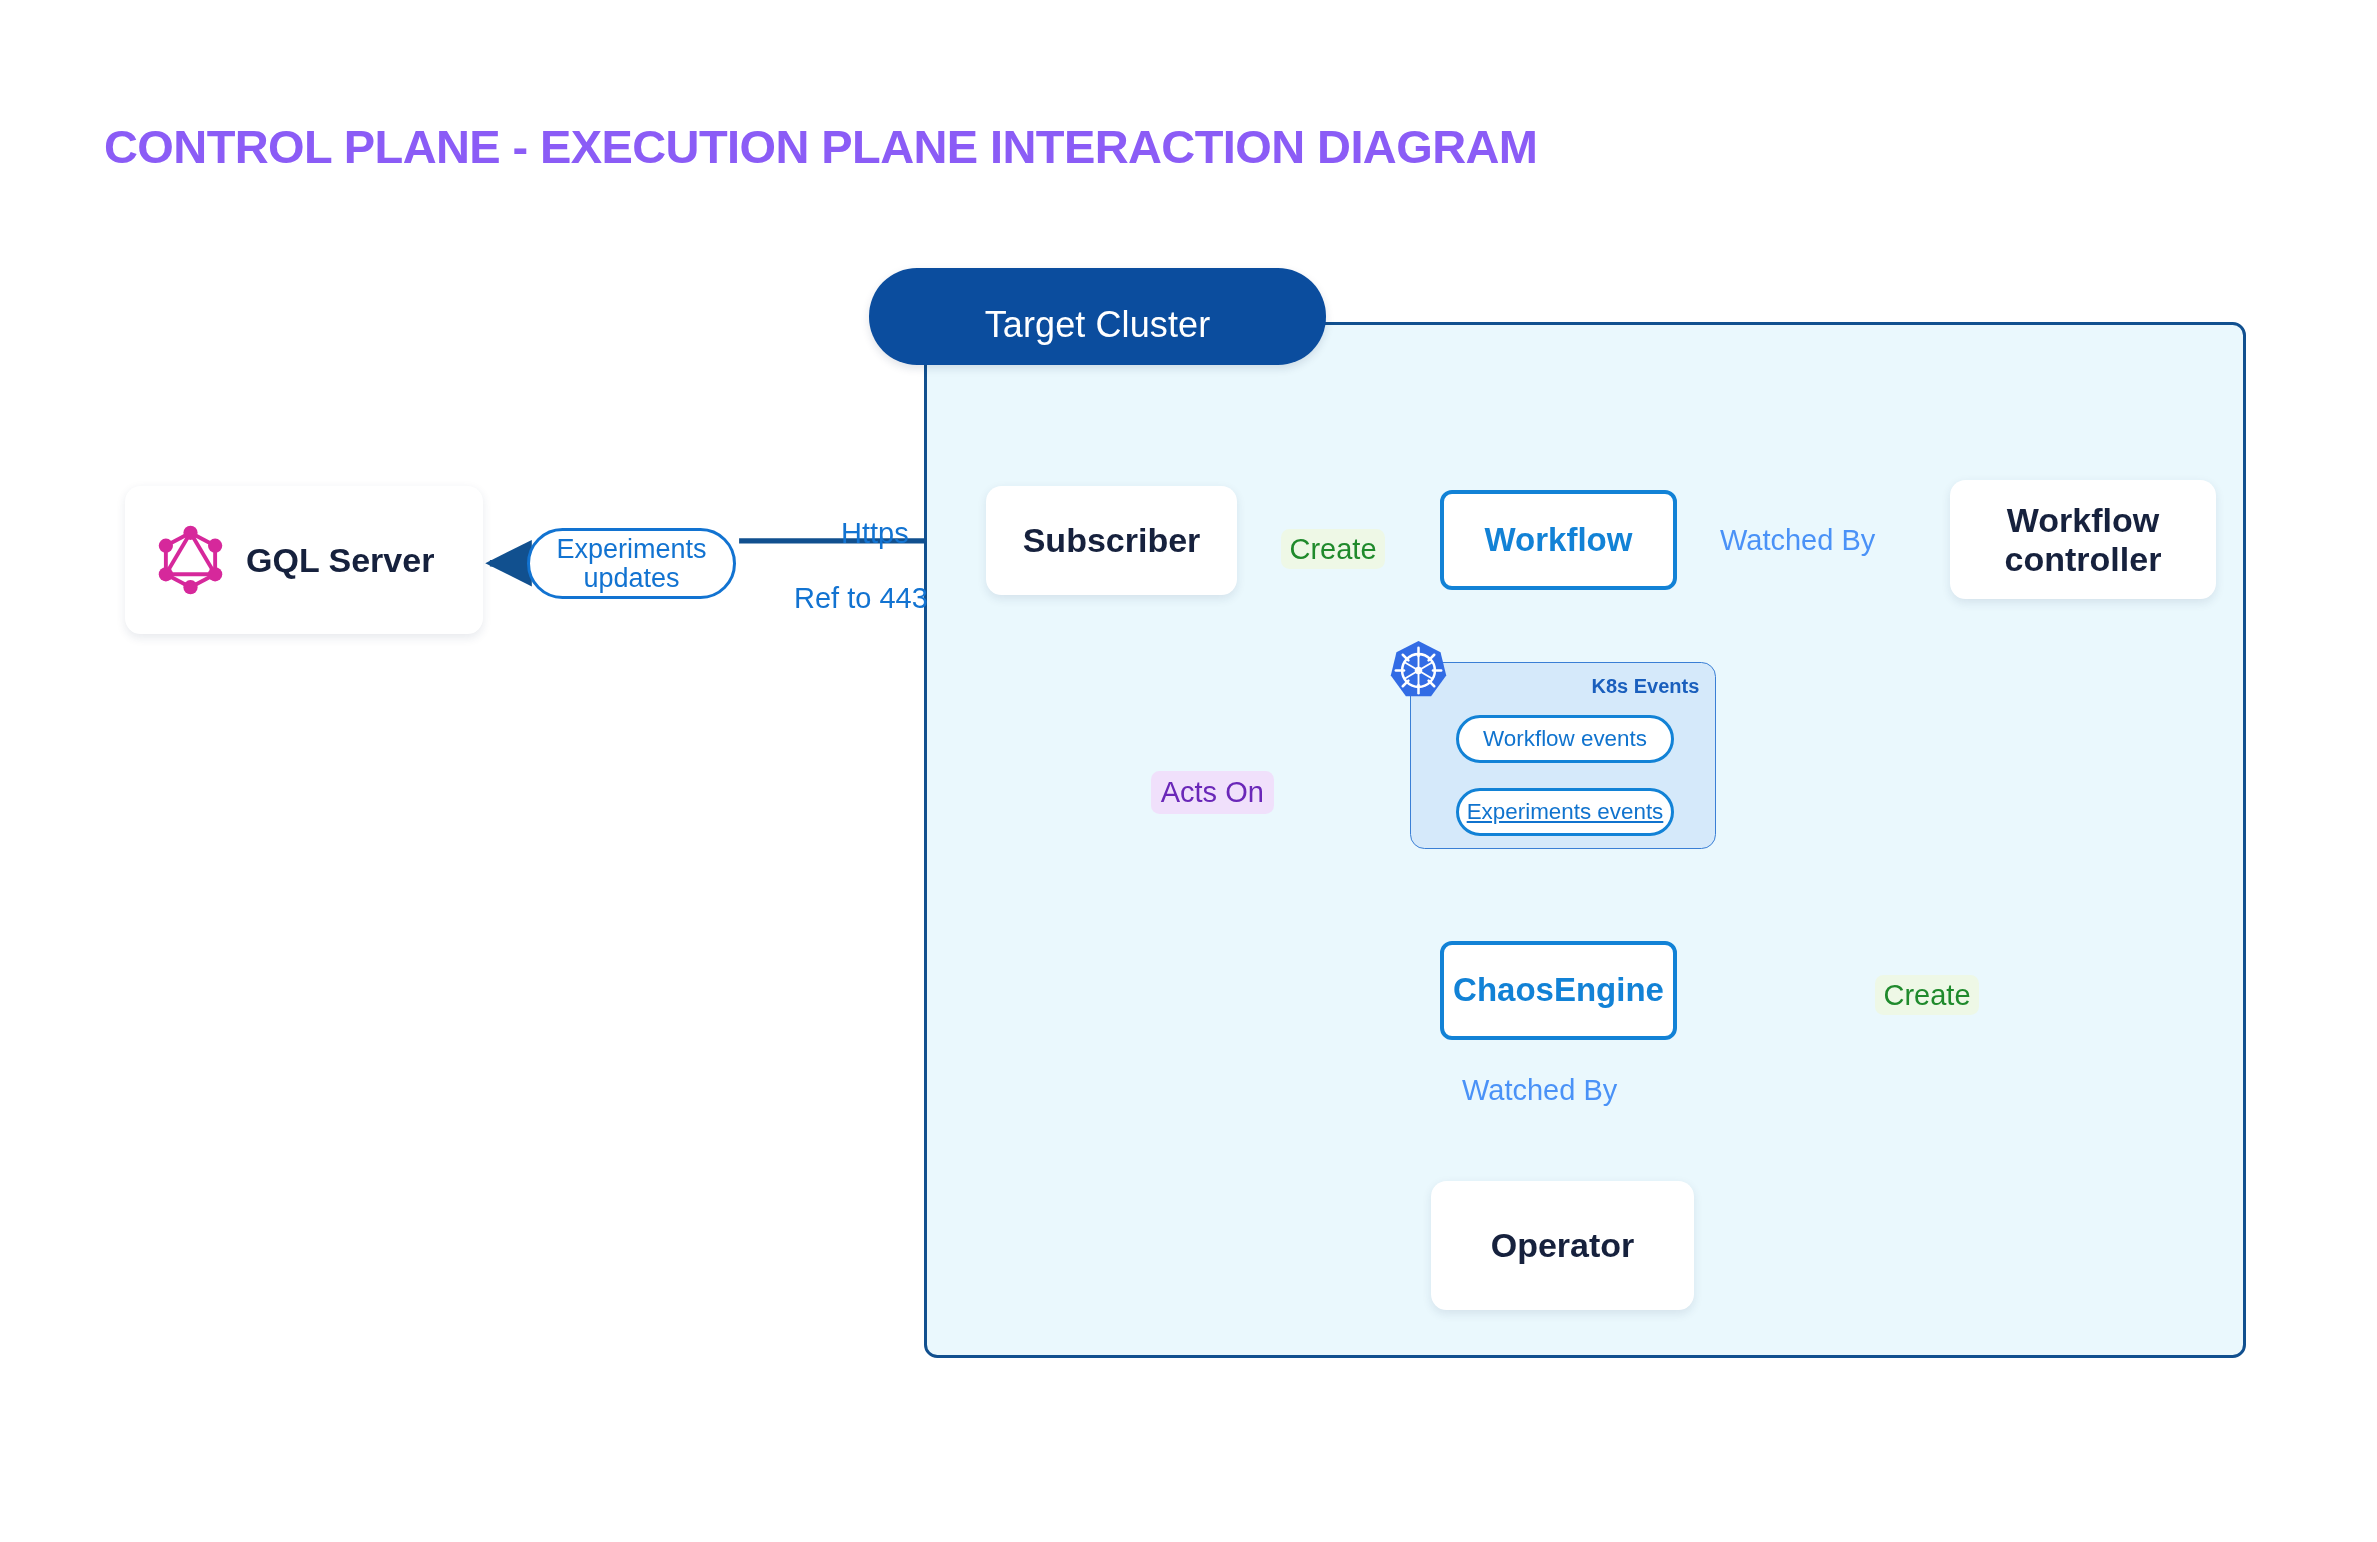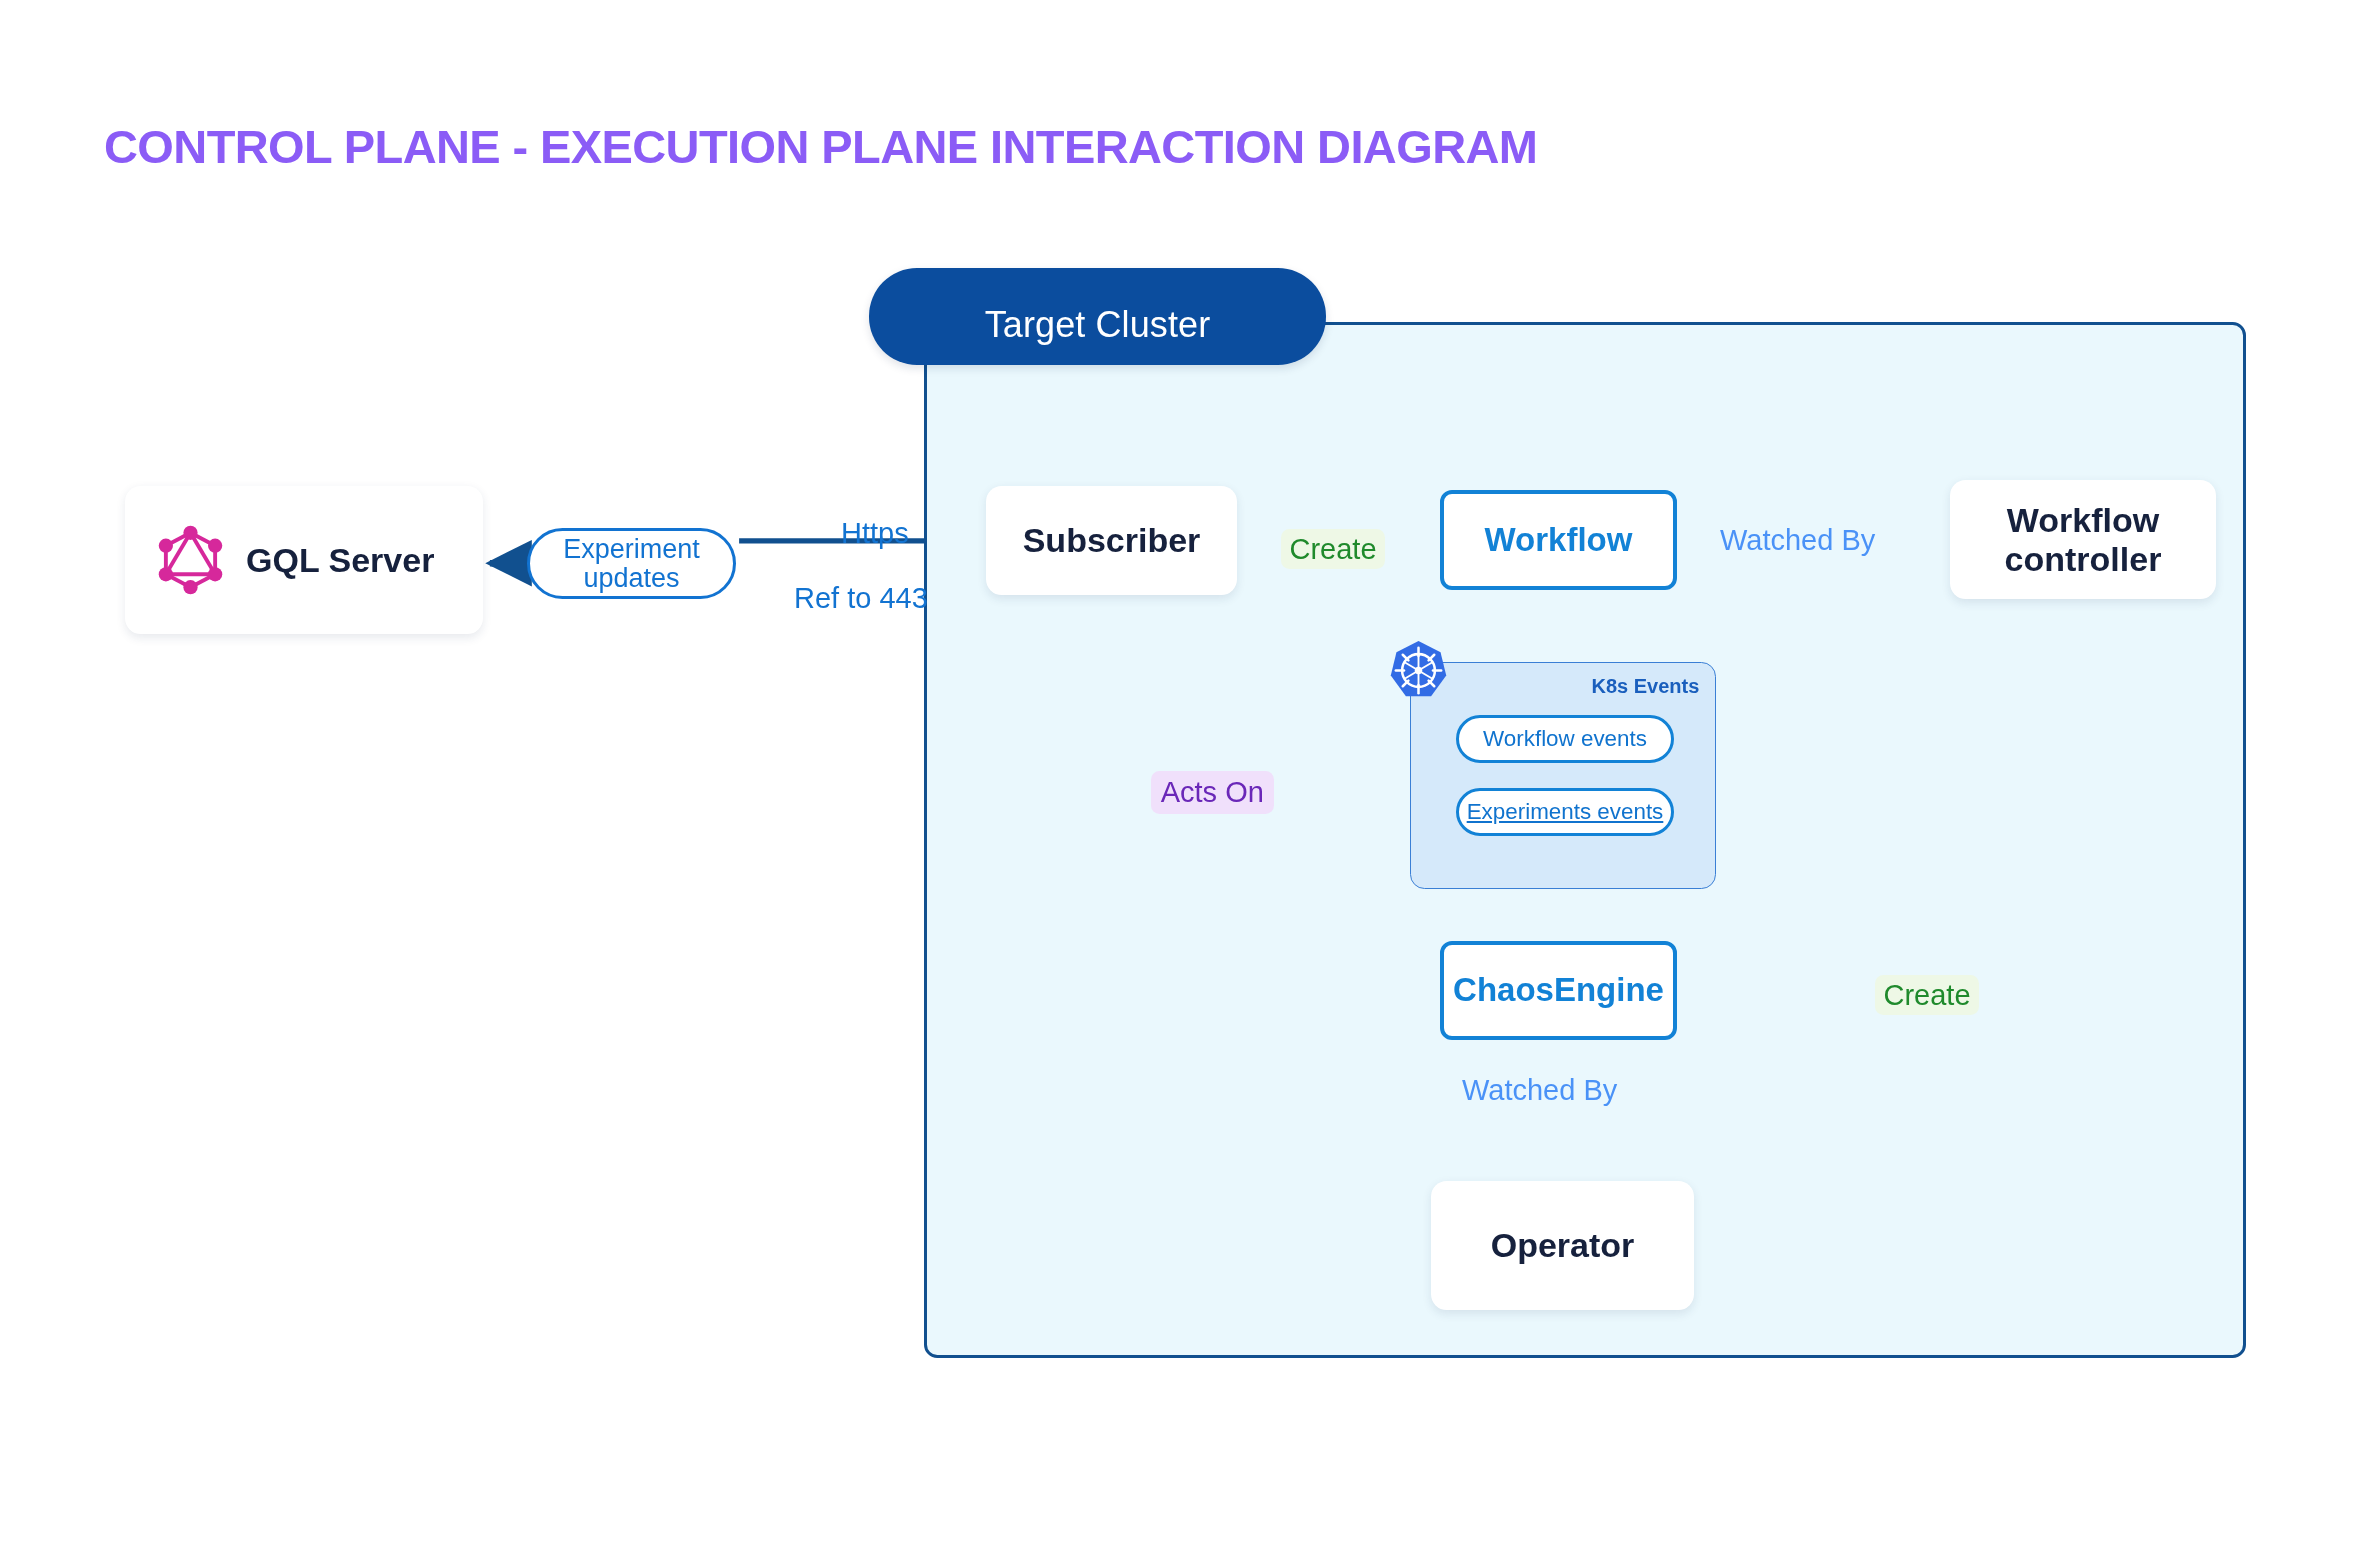--- a/index.html
+++ b/index.html
@@ -142,21 +142,21 @@
     width: 263px;
     height: 129px;
   }
 
   
   #k8s-group {
     position: absolute;
     left: 1410px;
     top: 662px;
     width: 306px;
-    height: 227px;
+    height: 187px;
     background: #d5e9fa;
     border: 1.8px solid #3a7fd5;
     border-radius: 14.5px;
     box-sizing: border-box;
   }
   #k8s-title {
     position: absolute;
     right: 15.7px;
     top: 12px;
     font-size: 20px;
@@ -404,16 +404,16 @@
 
 <div class="edge-label lbl-green" id="label-create-wf">Create</div>
 <div class="edge-label lbl-green" id="label-create-ce">Create</div>
 <div class="edge-label lbl-purple" id="label-acts-on">Acts On</div>
 <div class="edge-label lbl-lightblue" id="label-watched-wf">Watched By</div>
 <div class="edge-label lbl-lightblue" id="label-watched-op">Watched By</div>
 <div class="edge-label lbl-darkblue" id="label-https">Https</div>
 <div class="edge-label lbl-darkblue" id="label-ref443">Ref to 443</div>
 
 <div id="label-experiment-updates">
-  <span>Experiment</span>
+  <span>Experiments</span>
   <span>updates</span>
 </div>
 
 
 </body></html>

